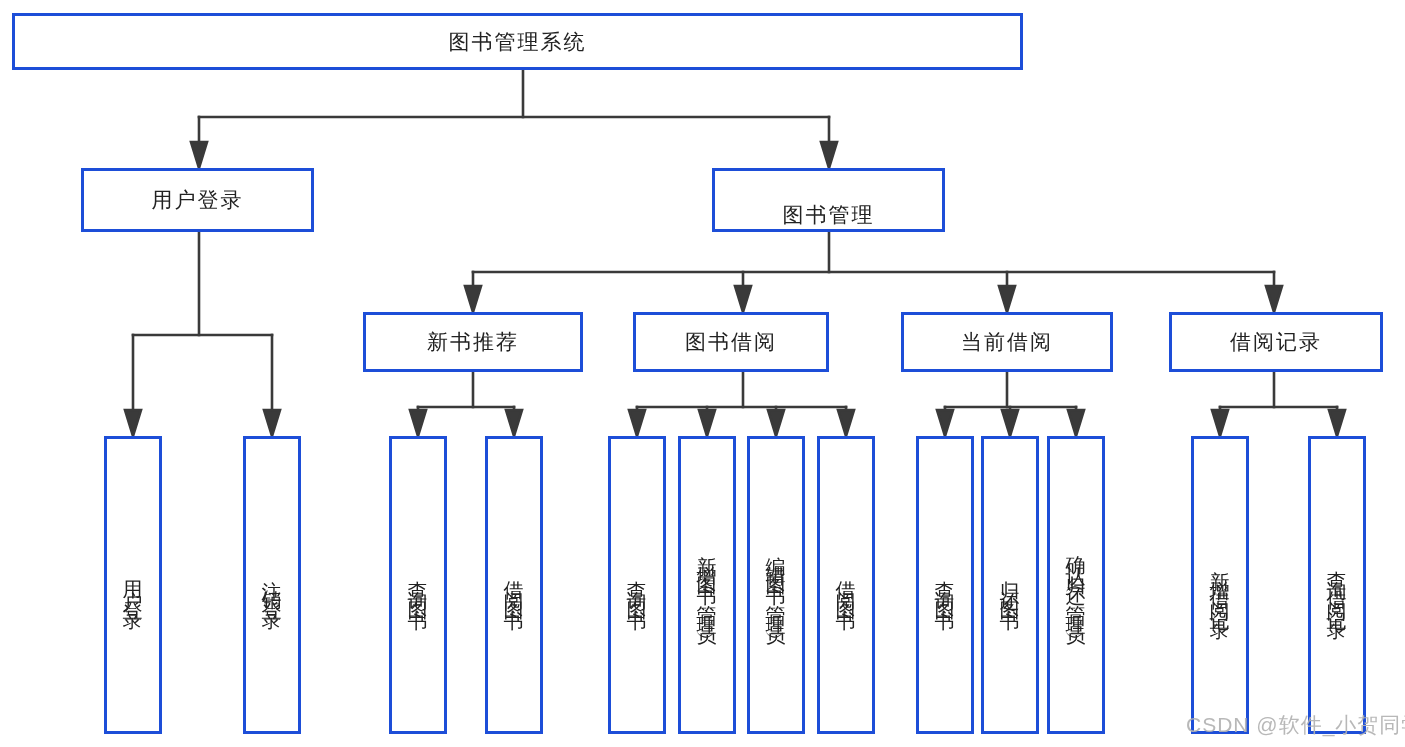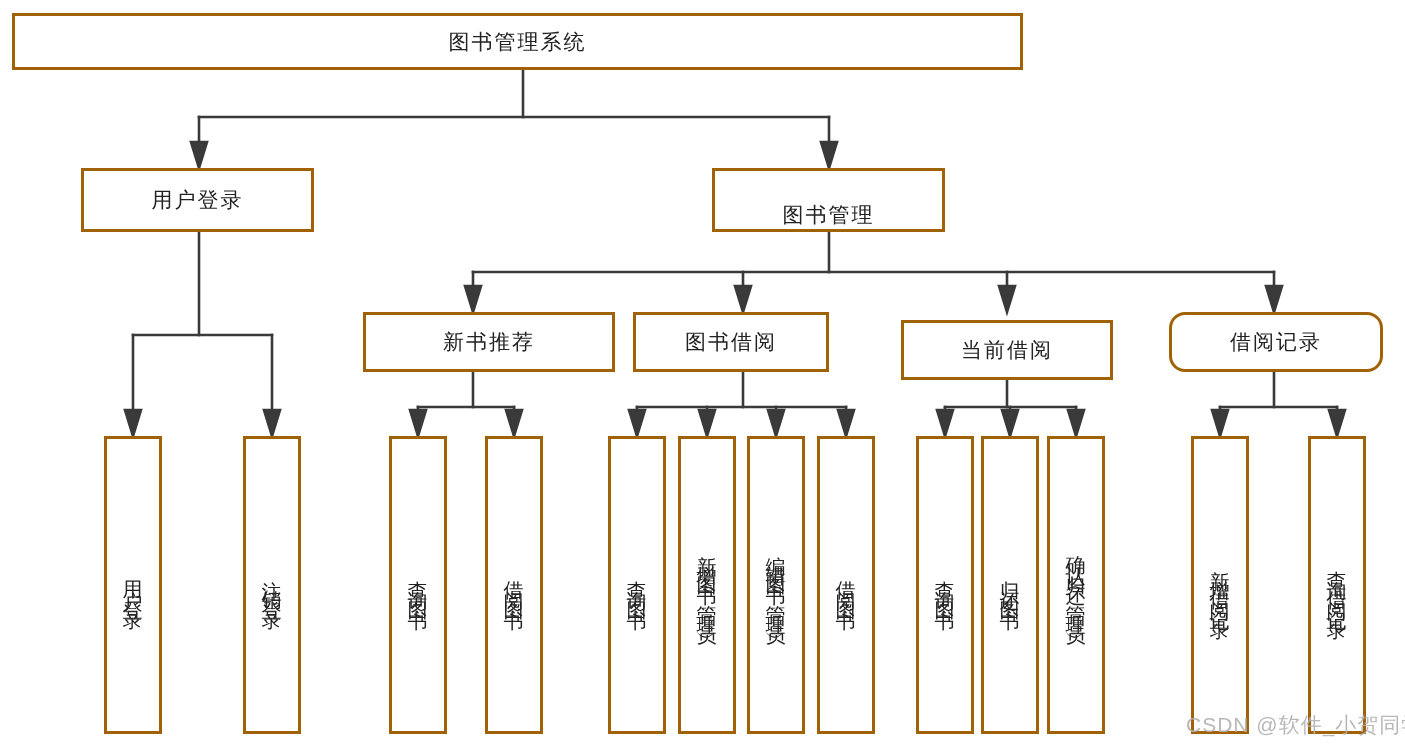--- a/index.html
+++ b/index.html
@@ -18,21 +18,21 @@
   .wires {
     position: absolute;
     left: 0; top: 0;
     width: 1405px; height: 747px;
     z-index: 1;
   }
   .node {
     position: absolute;
     box-sizing: border-box;
     background: #ffffff;
-    border: 3px solid #a16207;
+    border: 3px solid #1d4ed8;
     display: flex;
     align-items: center;
     justify-content: center;
     z-index: 2;
   }
   .node .hlabel {
     font-size: 21px;
     color: #222222;
     letter-spacing: 2px;
     white-space: nowrap;
@@ -45,24 +45,24 @@
     letter-spacing: 10px;
     line-height: 1;
     white-space: nowrap;
   }
   
   .n-root  { left: 12px;  top: 13px;  width: 1011px; height: 57px; }
   
   .n-l2a   { left: 81px;  top: 168px; width: 233px;  height: 64px; }
   .n-l2b   { left: 712px; top: 168px; width: 233px;  height: 64px; align-items: flex-end; }
   
-  .n-l3a   { left: 363px;  top: 312px; width: 252px; height: 60px; }
+  .n-l3a   { left: 363px;  top: 312px; width: 220px; height: 60px; }
   .n-l3b   { left: 633px;  top: 312px; width: 196px; height: 60px; }
-  .n-l3c   { left: 901px;  top: 320px; width: 212px; height: 60px; }
-  .n-l3d   { left: 1169px; top: 312px; width: 214px; height: 60px; border-radius: 16px; }
+  .n-l3c   { left: 901px;  top: 312px; width: 212px; height: 60px; }
+  .n-l3d   { left: 1169px; top: 312px; width: 214px; height: 60px; }
   
   .leaf    { top: 436px; width: 58px; height: 298px; }
   .n-lf1  { left: 104px;  }
   .n-lf2  { left: 243px;  }
   .n-lf3  { left: 389px;  }
   .n-lf4  { left: 485px;  }
   .n-lf5  { left: 608px;  }
   .n-lf6  { left: 678px;  }
   .n-lf7  { left: 747px;  }
   .n-lf8  { left: 817px;  }

